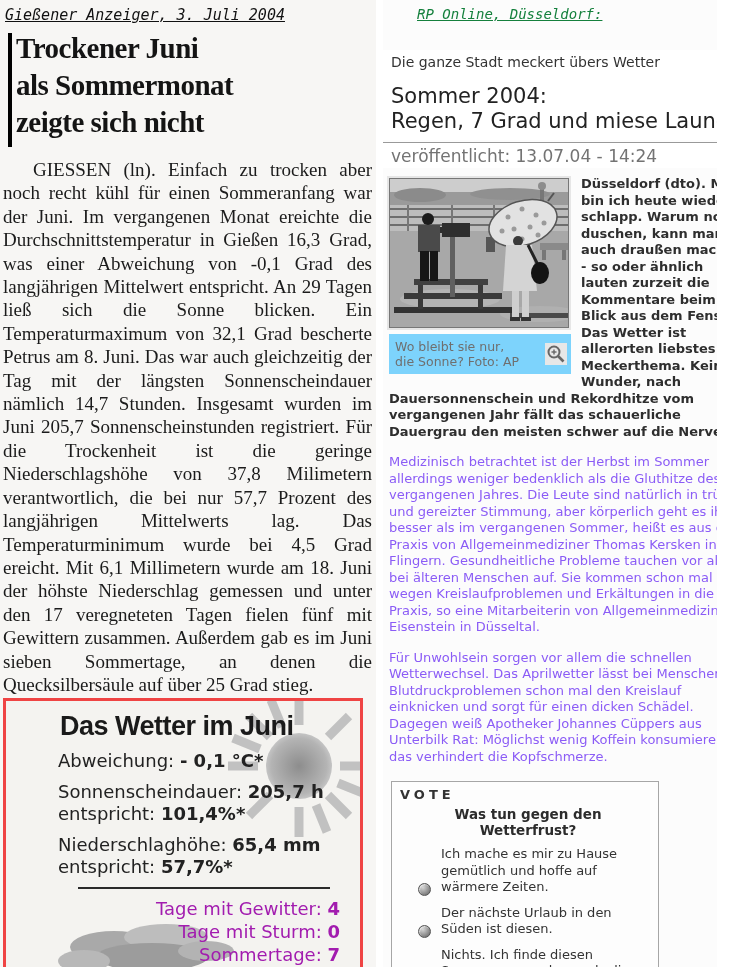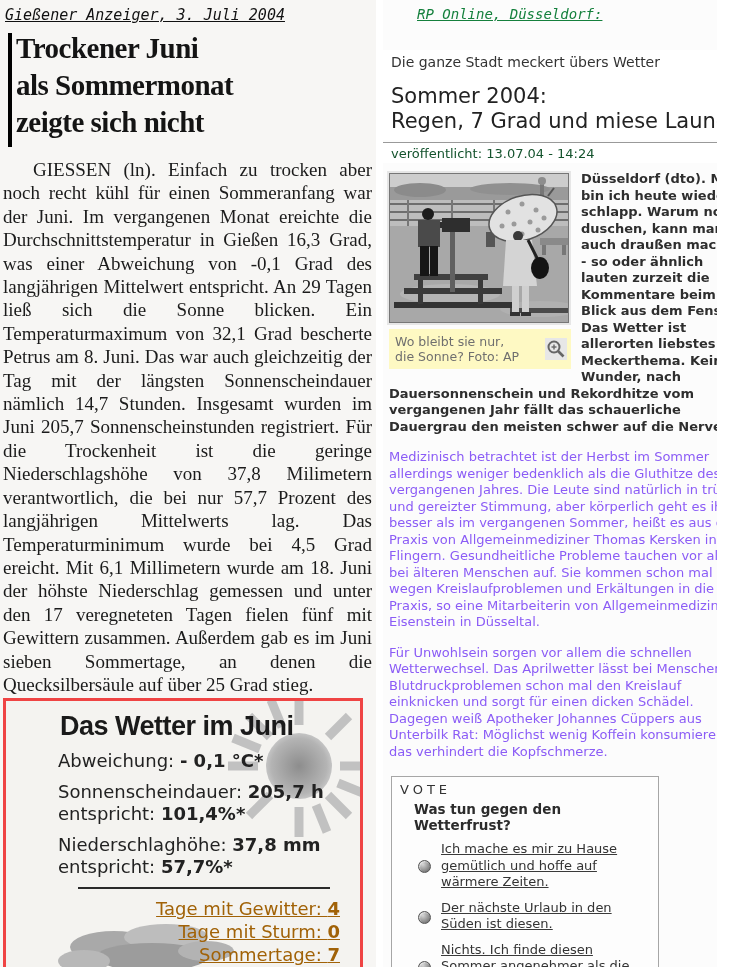--- a/index.html
+++ b/index.html
@@ -28,49 +28,49 @@
             font-weight:bold;font-size:27px;color:#1a1a1a;margin:2px 0 8px 2px;
             letter-spacing:-0.5px;}
   .wb-group{margin-bottom:9px;}
   .wb-row{font-size:18px;line-height:22px;color:#222;}
   .wb-row b{font-weight:bold;}
   .wb-footnote{font-size:13px;color:#222;margin:2px 0 4px 0;}
   .wb-sep{height:2px;background:#2a2a2a;margin:4px 18px 6px 20px;}
   .wb-bottom{position:relative;height:104px;}
   .wb-cloud{position:absolute;left:-4px;top:16px;}
   .wb-days{position:absolute;right:8px;top:2px;text-align:right;}
-  .wb-day-row{font-size:18px;line-height:23px;color:#a16207;text-decoration:underline;}
+  .wb-day-row{font-size:18px;line-height:23px;color:#a21caf;}
   .wb-day-row b{font-weight:bold;}
 
   
   .col-right{position:absolute;left:383px;top:0;width:372px;height:967px;background:#fcfcfc;color:#3a3a3a;}
   .web-source{position:absolute;left:6px;top:6px;
               font-family:"DejaVu Sans Mono",monospace;font-style:italic;
               font-size:14px;color:#15803d;text-decoration:underline;margin-left:28px;}
   .web-stack{position:absolute;left:0;top:50px;width:372px;}
   .kicker{font-size:14px;color:#333;padding:4px 8px;background:#fff;}
   .headline{font-size:21px;line-height:25px;color:#222;padding:10px 8px 6px 8px;background:#fff;}
   .pub-row{border-top:1px solid #999;margin:2px 0 0 0;padding:3px 6px 2px 8px;
            display:flex;justify-content:space-between;align-items:center;background:#fff;}
-  .published{font-size:13px;color:#14532d;}
+  .published{font-size:17px;color:#737373;}
   .print-icon{flex:0 0 auto;cursor:pointer;}
   .article-flow{padding:8px 4px 0 6px;font-size:13px;line-height:16.5px;}
   .photo-figure{float:left;width:182px;margin:2px 10px 4px 0;}
   .photo{display:block;border:1px solid #777;box-shadow:0 0 0 2px #e6e6e6;background:#bbb;cursor:pointer;}
-  .caption-row{margin-top:6px;background:#fef9c3;color:#6f6f6f;font-size:12.5px;line-height:15px;
+  .caption-row{margin-top:6px;background:#7dd3fc;color:#6f6f6f;font-size:12.5px;line-height:15px;
                padding:5px 4px 5px 6px;display:flex;justify-content:space-between;align-items:center;}
   .caption-text{width:130px;}
   .zoom-icon{flex:0 0 auto;cursor:pointer;background:#e7e7e7;}
   .lead{margin:0;font-weight:bold;color:#2e2e2e;}
   .web-p{margin:14px 0 0 0;color:#8b5cf6;}
   .vote-box{clear:both;width:252px;border:1px solid #a6a6a6;background:#fdfdfd;
             margin:16px 0 0 8px;padding:5px 8px 14px 6px;}
-  .vote-label{font-weight:normal;font-size:13px;letter-spacing:4px;color:#333;margin:0 0 4px 2px;}
-  .vote-question{font-weight:bold;font-size:13.5px;color:#2c2c2c;margin:2px 0 8px 16px;}
-  .vote-opt{display:flex;align-items:center;margin:0 0 9px 20px;cursor:pointer;text-decoration:underline;}
+  .vote-label{font-weight:bold;font-size:13px;letter-spacing:4px;color:#333;margin:0 0 4px 2px;}
+  .vote-question{font-weight:bold;font-size:13.5px;color:#2c2c2c;margin:2px 0 8px 8px;text-align:center;}
+  .vote-opt{display:flex;align-items:flex-end;margin:0 0 9px 20px;cursor:pointer;}
   .radio{flex:0 0 auto;width:11px;height:11px;margin:2px 10px 0 0;border-radius:50%;
          border:1px solid #555;
          background:radial-gradient(circle at 35% 30%, #d6d6d6, #7c7c7c 75%);
          box-shadow:inset 1px 1px 1px rgba(255,255,255,.6);cursor:pointer;}
   .vote-opt-text{font-size:13px;line-height:16.5px;max-width:200px;color:#333;}
 </style>
 </head>
 <body>
 
 <div class="page">
@@ -114,21 +114,21 @@
         <div class="wb-title">Das Wetter im Juni</div>
         <div id="wb-stats">
             <div class="wb-group">
               <div class="wb-row"><span>Abweichung: </span><b>- 0,1 °C*</b></div>
             </div>
             <div class="wb-group">
               <div class="wb-row"><span>Sonnenscheindauer: </span><b>205,7 h</b></div>
               <div class="wb-row"><span>entspricht: </span><b>101,4%*</b></div>
             </div>
             <div class="wb-group">
-              <div class="wb-row"><span>Niederschlaghöhe: </span><b>37,8 mm</b></div>
+              <div class="wb-row"><span>Niederschlaghöhe: </span><b>65,4 mm</b></div>
               <div class="wb-row"><span>entspricht: </span><b>57,7%*</b></div>
             </div>
           </div>
         <div class="wb-sep"></div>
         <div class="wb-bottom">
           <svg class="wb-cloud" width="200" height="80" viewBox="0 0 200 80">
             <ellipse cx="60" cy="36" rx="44" ry="16" fill="#a9a9a9"></ellipse>
             <ellipse cx="112" cy="26" rx="42" ry="13" fill="#bdbdbd"></ellipse>
             <ellipse cx="98" cy="46" rx="56" ry="14" fill="#9c9c9c"></ellipse>
             <ellipse cx="152" cy="40" rx="28" ry="10" fill="#b3b3b3"></ellipse>

